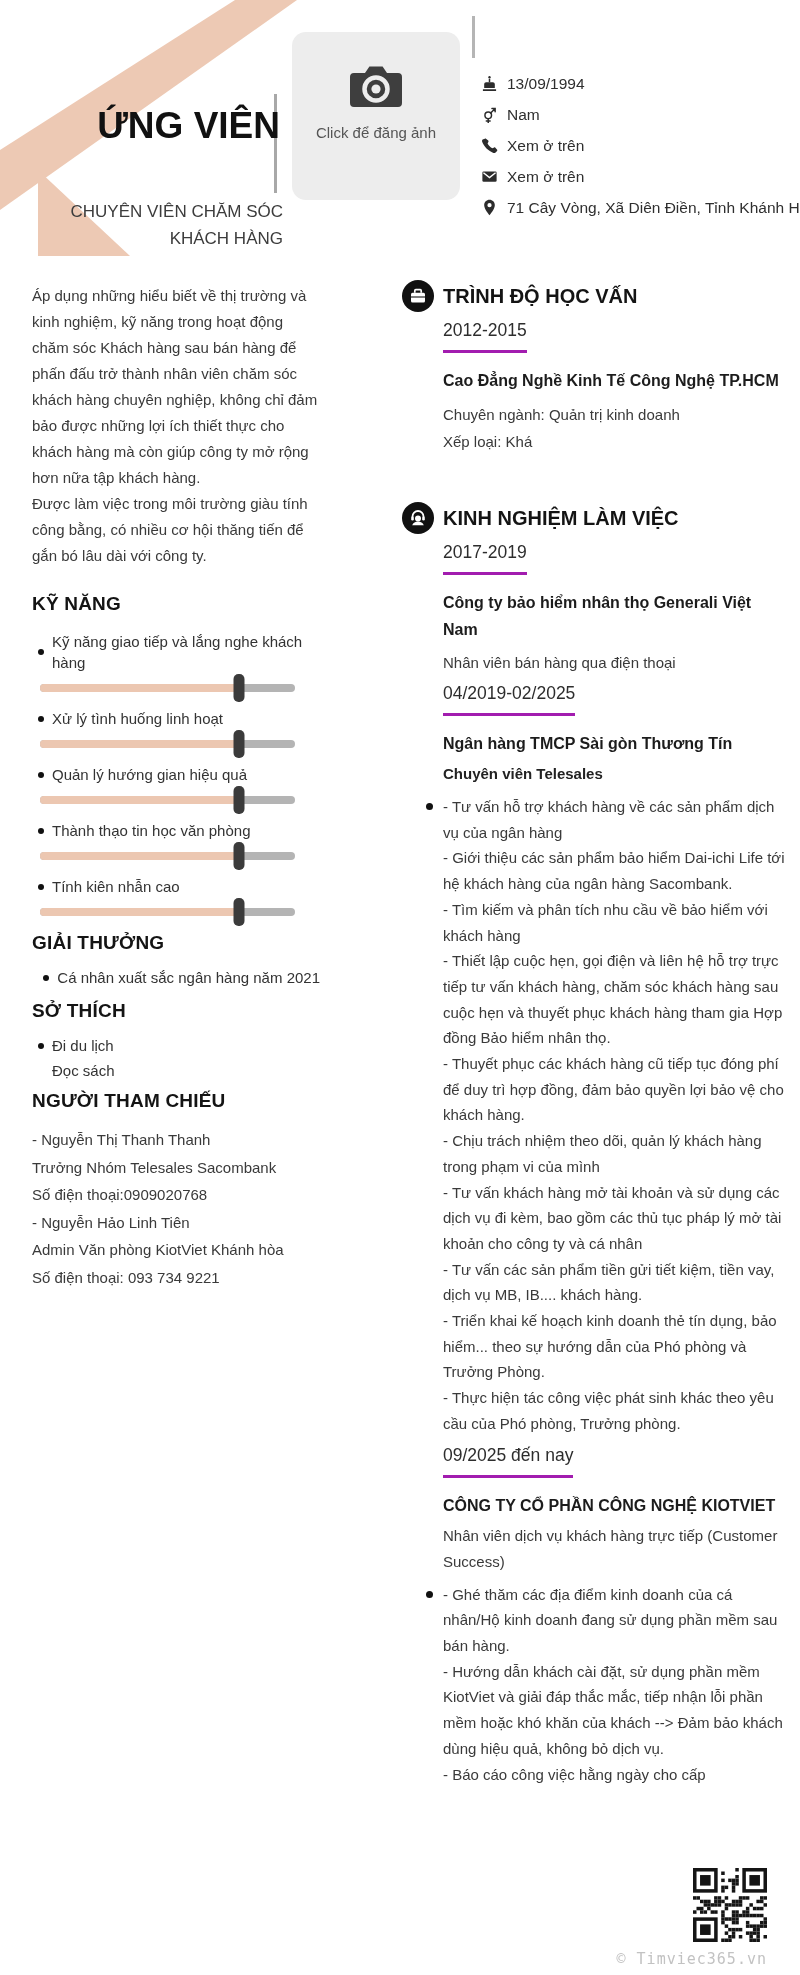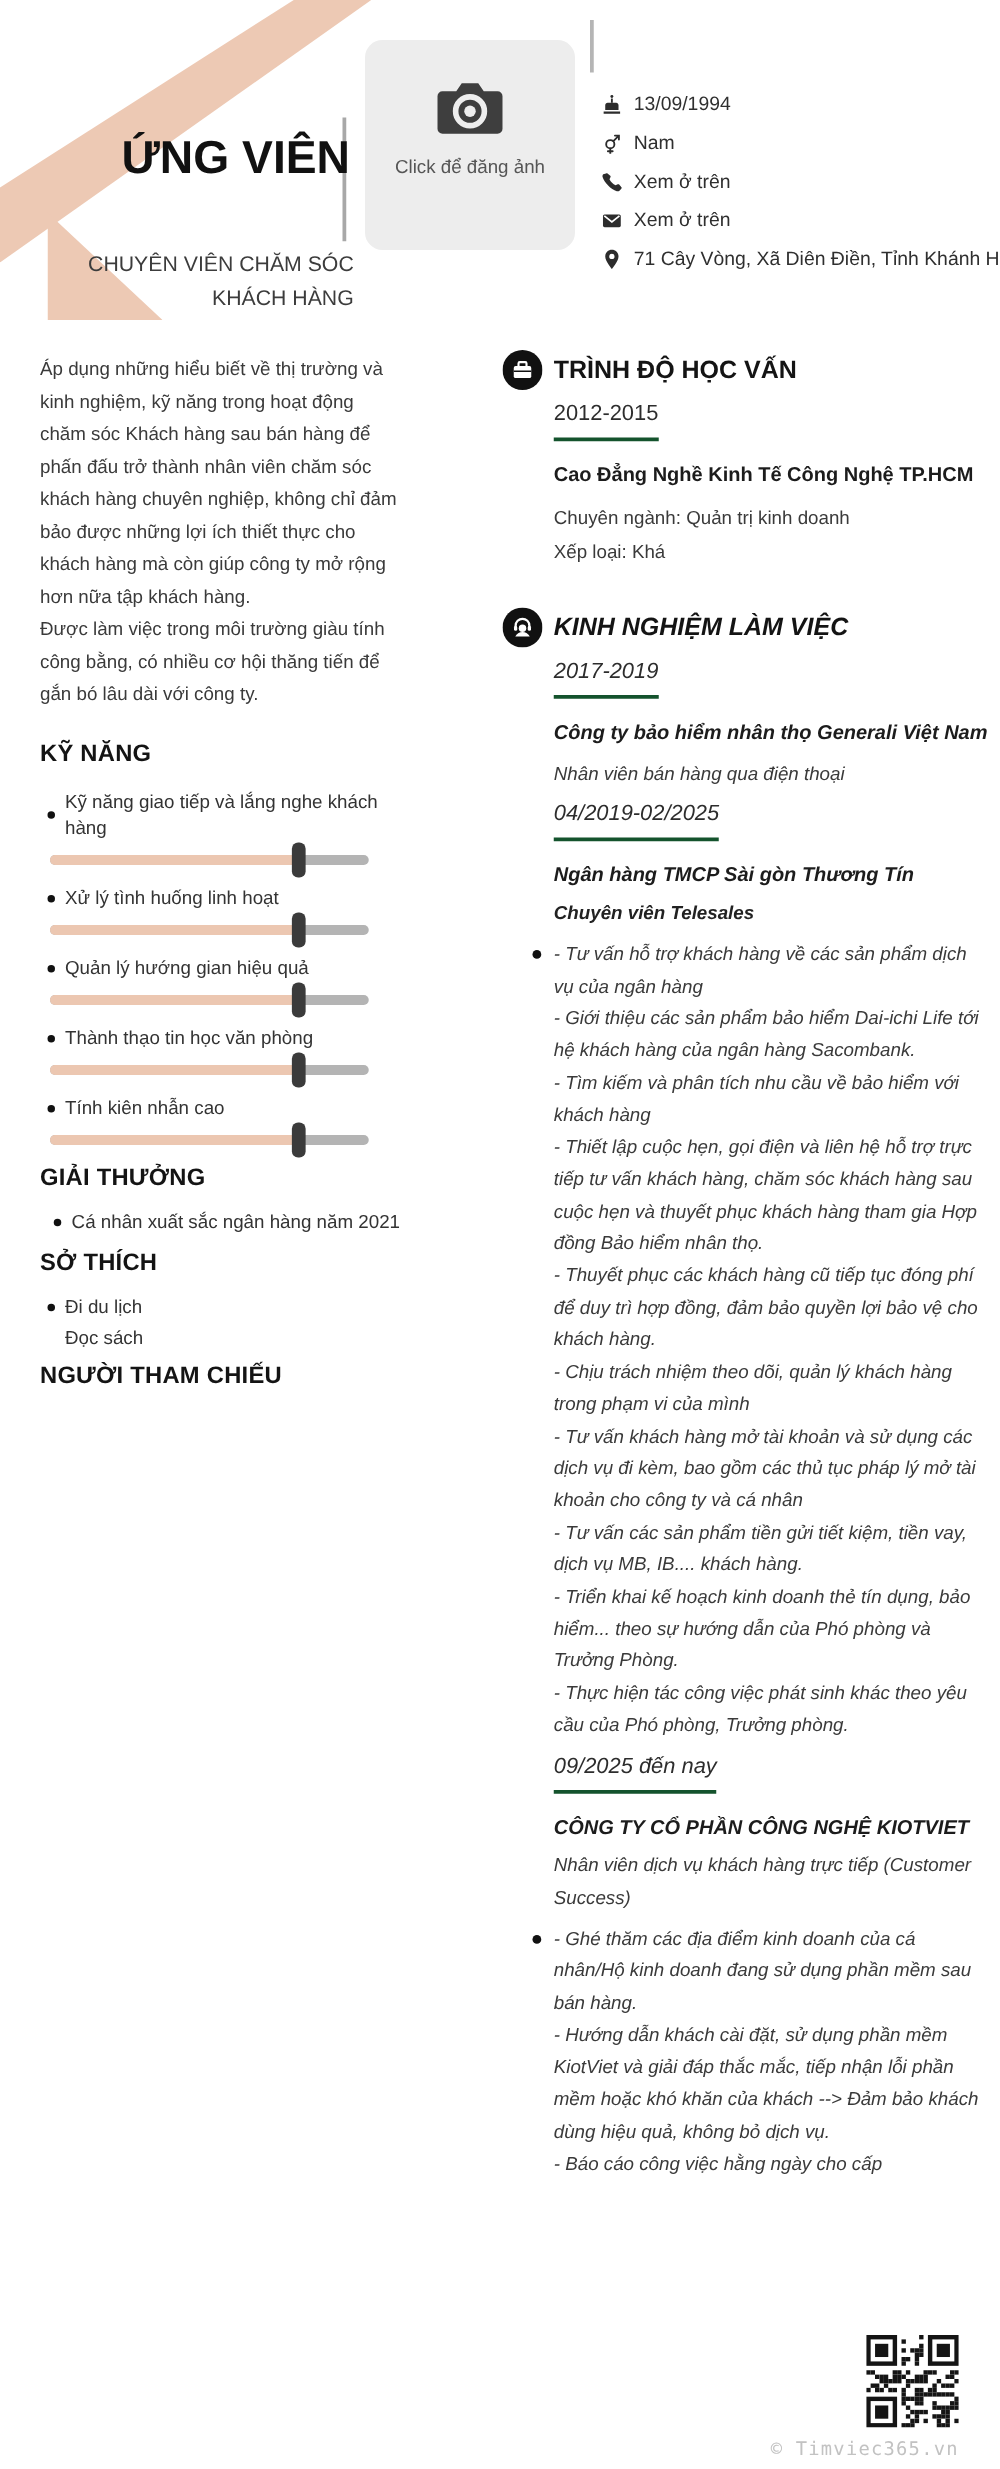--- a/index.html
+++ b/index.html
@@ -49,30 +49,30 @@
   .awards .brow{margin-bottom:12px;justify-content:flex-end;}
   .hobbies .brow{margin-bottom:4px;}
   .brow.nodot .dot{visibility:hidden;}
   .refs h2.sec{margin:9px 0 14px;}
   .refs .body-text{line-height:27.5px;}
   
   .rsec-head{position:relative;margin:0 0 12px;font-size:20px;font-weight:700;color:#141414;}
   .circ{position:absolute;left:-41px;top:-5px;width:32px;height:32px;}
   .date-wrap{margin-bottom:14px;}
   .date{display:inline-block;font-size:17.5px;color:#2d2d2d;padding-bottom:9px;
-        border-bottom:3px solid #14532d;}
+        border-bottom:3px solid #a21caf;}
   .school,.company{font-size:16px;font-weight:700;color:#1c1c1c;line-height:27px;margin-bottom:7px;}
   .rline{font-size:15px;line-height:27px;color:#3a3a3a;}
   .role{font-size:15px;line-height:26px;color:#3a3a3a;margin-bottom:7px;}
   .role.bold{font-weight:700;color:#222;}
   .bullet-block{position:relative;font-size:15px;line-height:25.7px;color:#3a3a3a;
                 white-space:pre-line;margin:5px 0 6px;}
   .bullet-block::before{content:"";position:absolute;left:-17px;top:9px;width:7px;height:7px;
                         border-radius:50%;background:#111;}
-  .gap42{margin-top:36px;font-style:italic;}
+  .gap42{margin-top:52px;}
   .mb4{margin-bottom:4px;} .mb8{margin-bottom:8px;}
   
   .qr{position:absolute;left:693px;top:1868px;width:74px;height:74px;}
   .watermark{position:absolute;right:33px;top:1950px;font-family:"DejaVu Sans Mono",monospace;
              font-size:15px;letter-spacing:1px;color:#c2c2c2;}
 </style>
 </head>
 <body>
 
 <div class="page">
@@ -221,20 +221,26 @@
           <span>Đi du lịch</span>
         </div>
       <div class="brow nodot">
           <span class="dot"></span>
           <span>Đọc sách</span>
         </div>
     </div>
 
     <div class="refs">
       <h2 class="sec">NGƯỜI THAM CHIẾU</h2>
+      <div class="body-text">- Nguyễn Thị Thanh Thanh
+Trưởng Nhóm Telesales Sacombank
+Số điện thoại:0909020768
+- Nguyễn Hảo Linh Tiên
+Admin Văn phòng KiotViet Khánh hòa
+Số điện thoại: 093 734 9221</div>
     </div>
   </div>
 
   <div class="col-right">
 
     <div>
       <h2 class="rsec-head">
         <span class="circ">
           <svg viewBox="0 0 32 32" width="32" height="32">
               <circle cx="16" cy="16" r="16" fill="#111"></circle>

